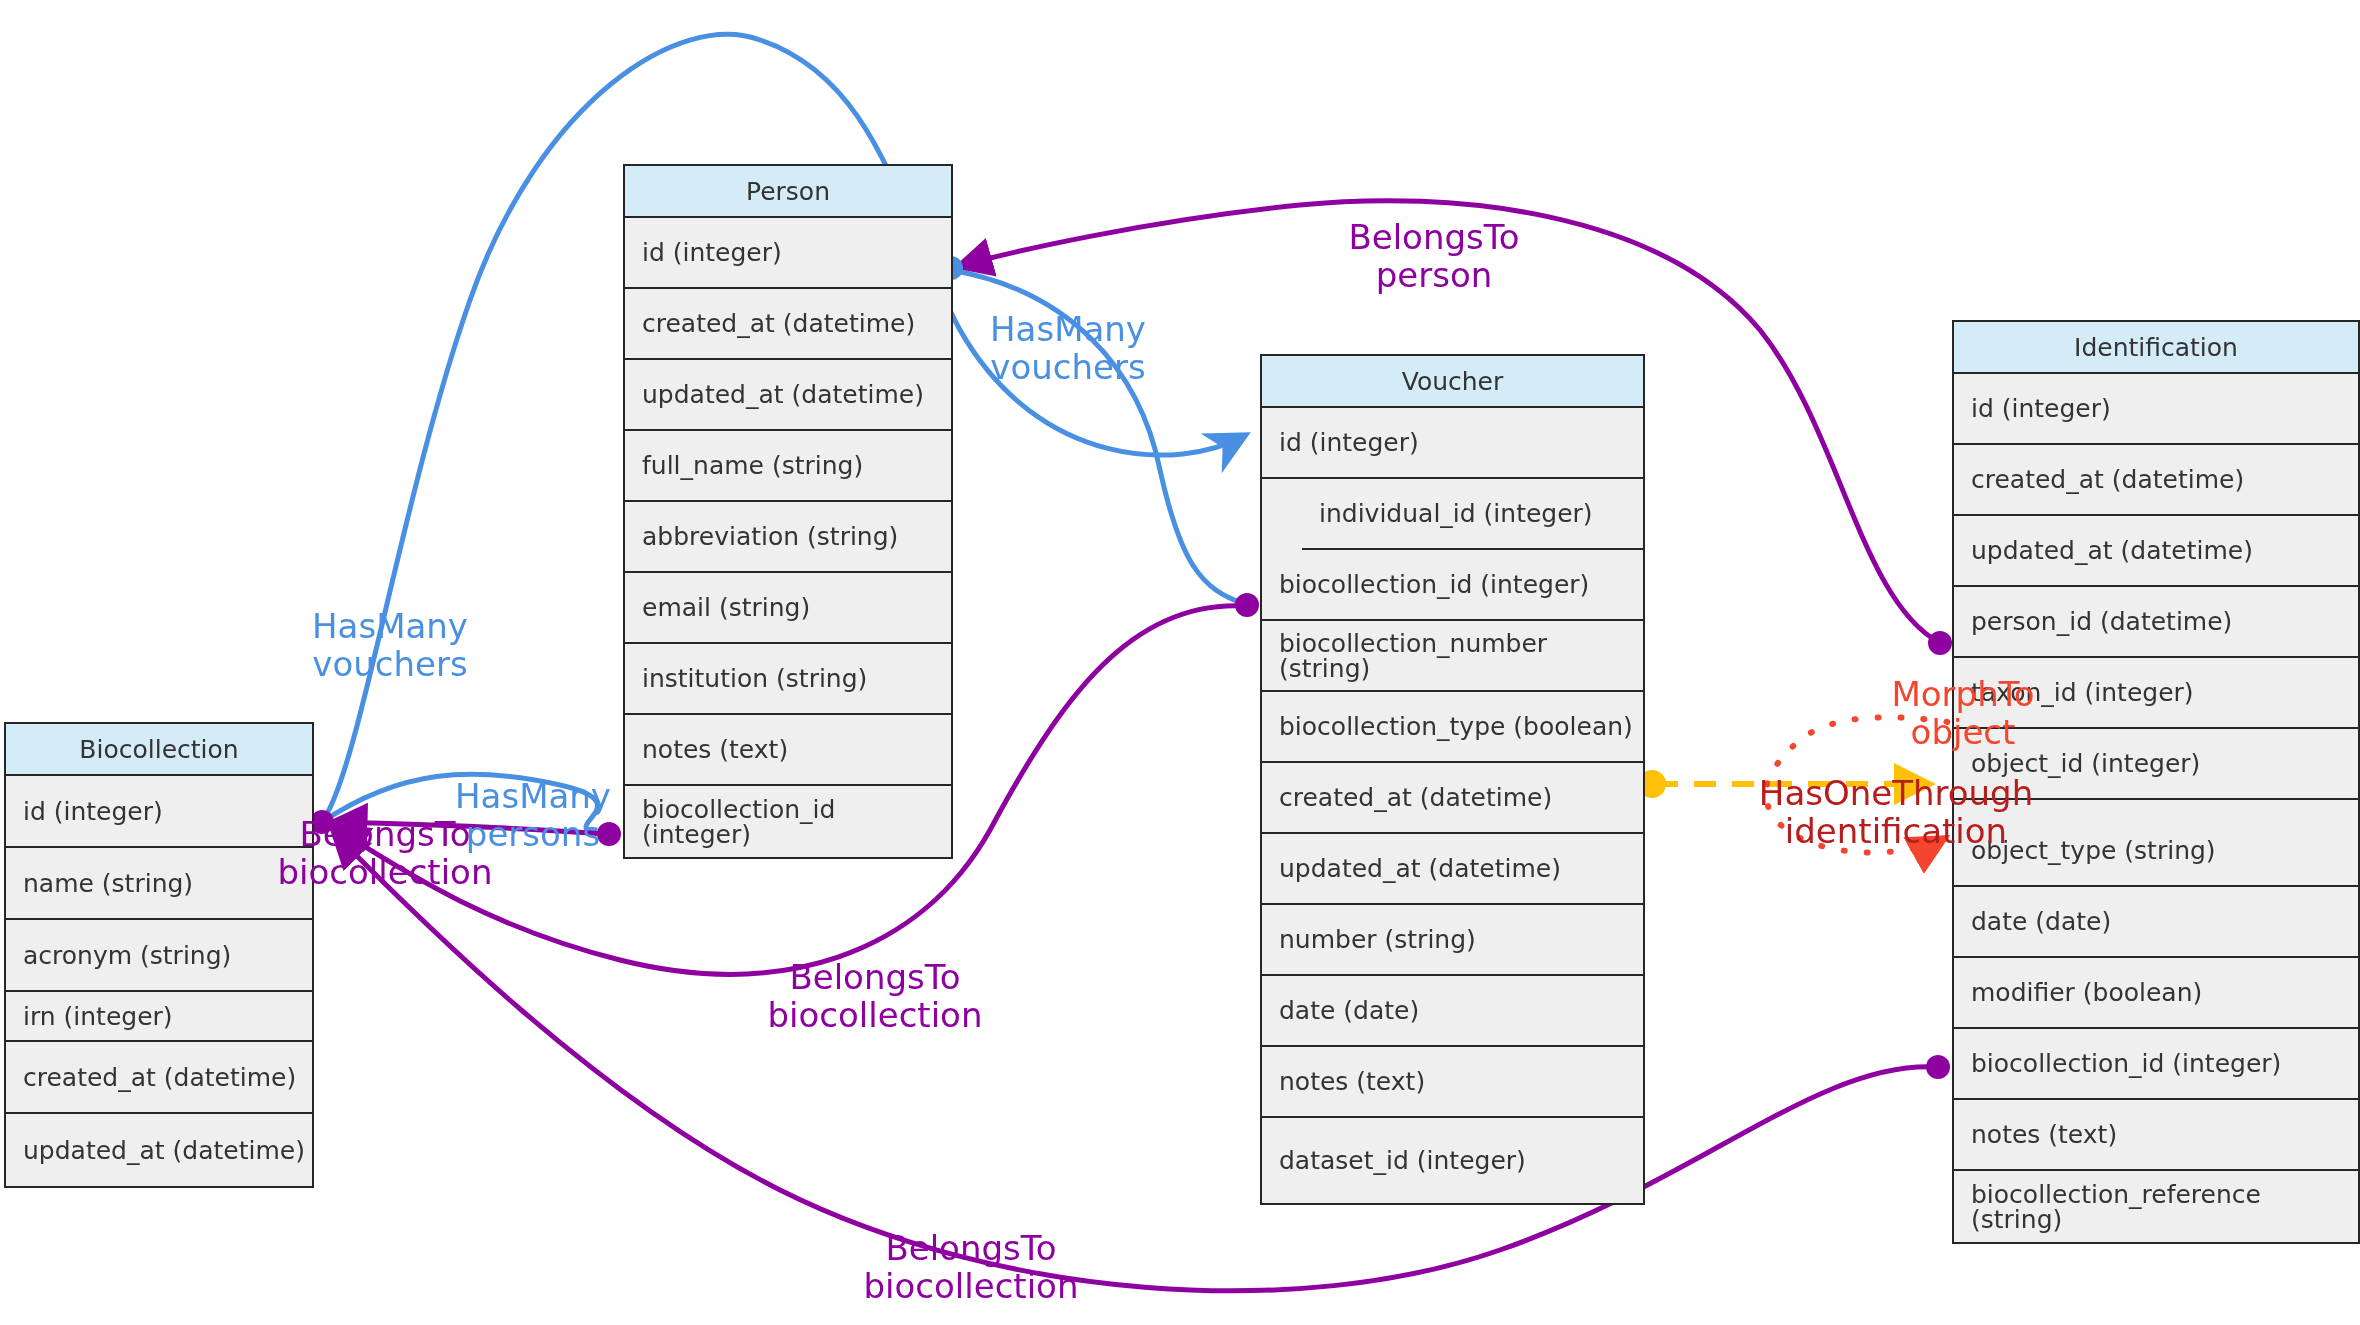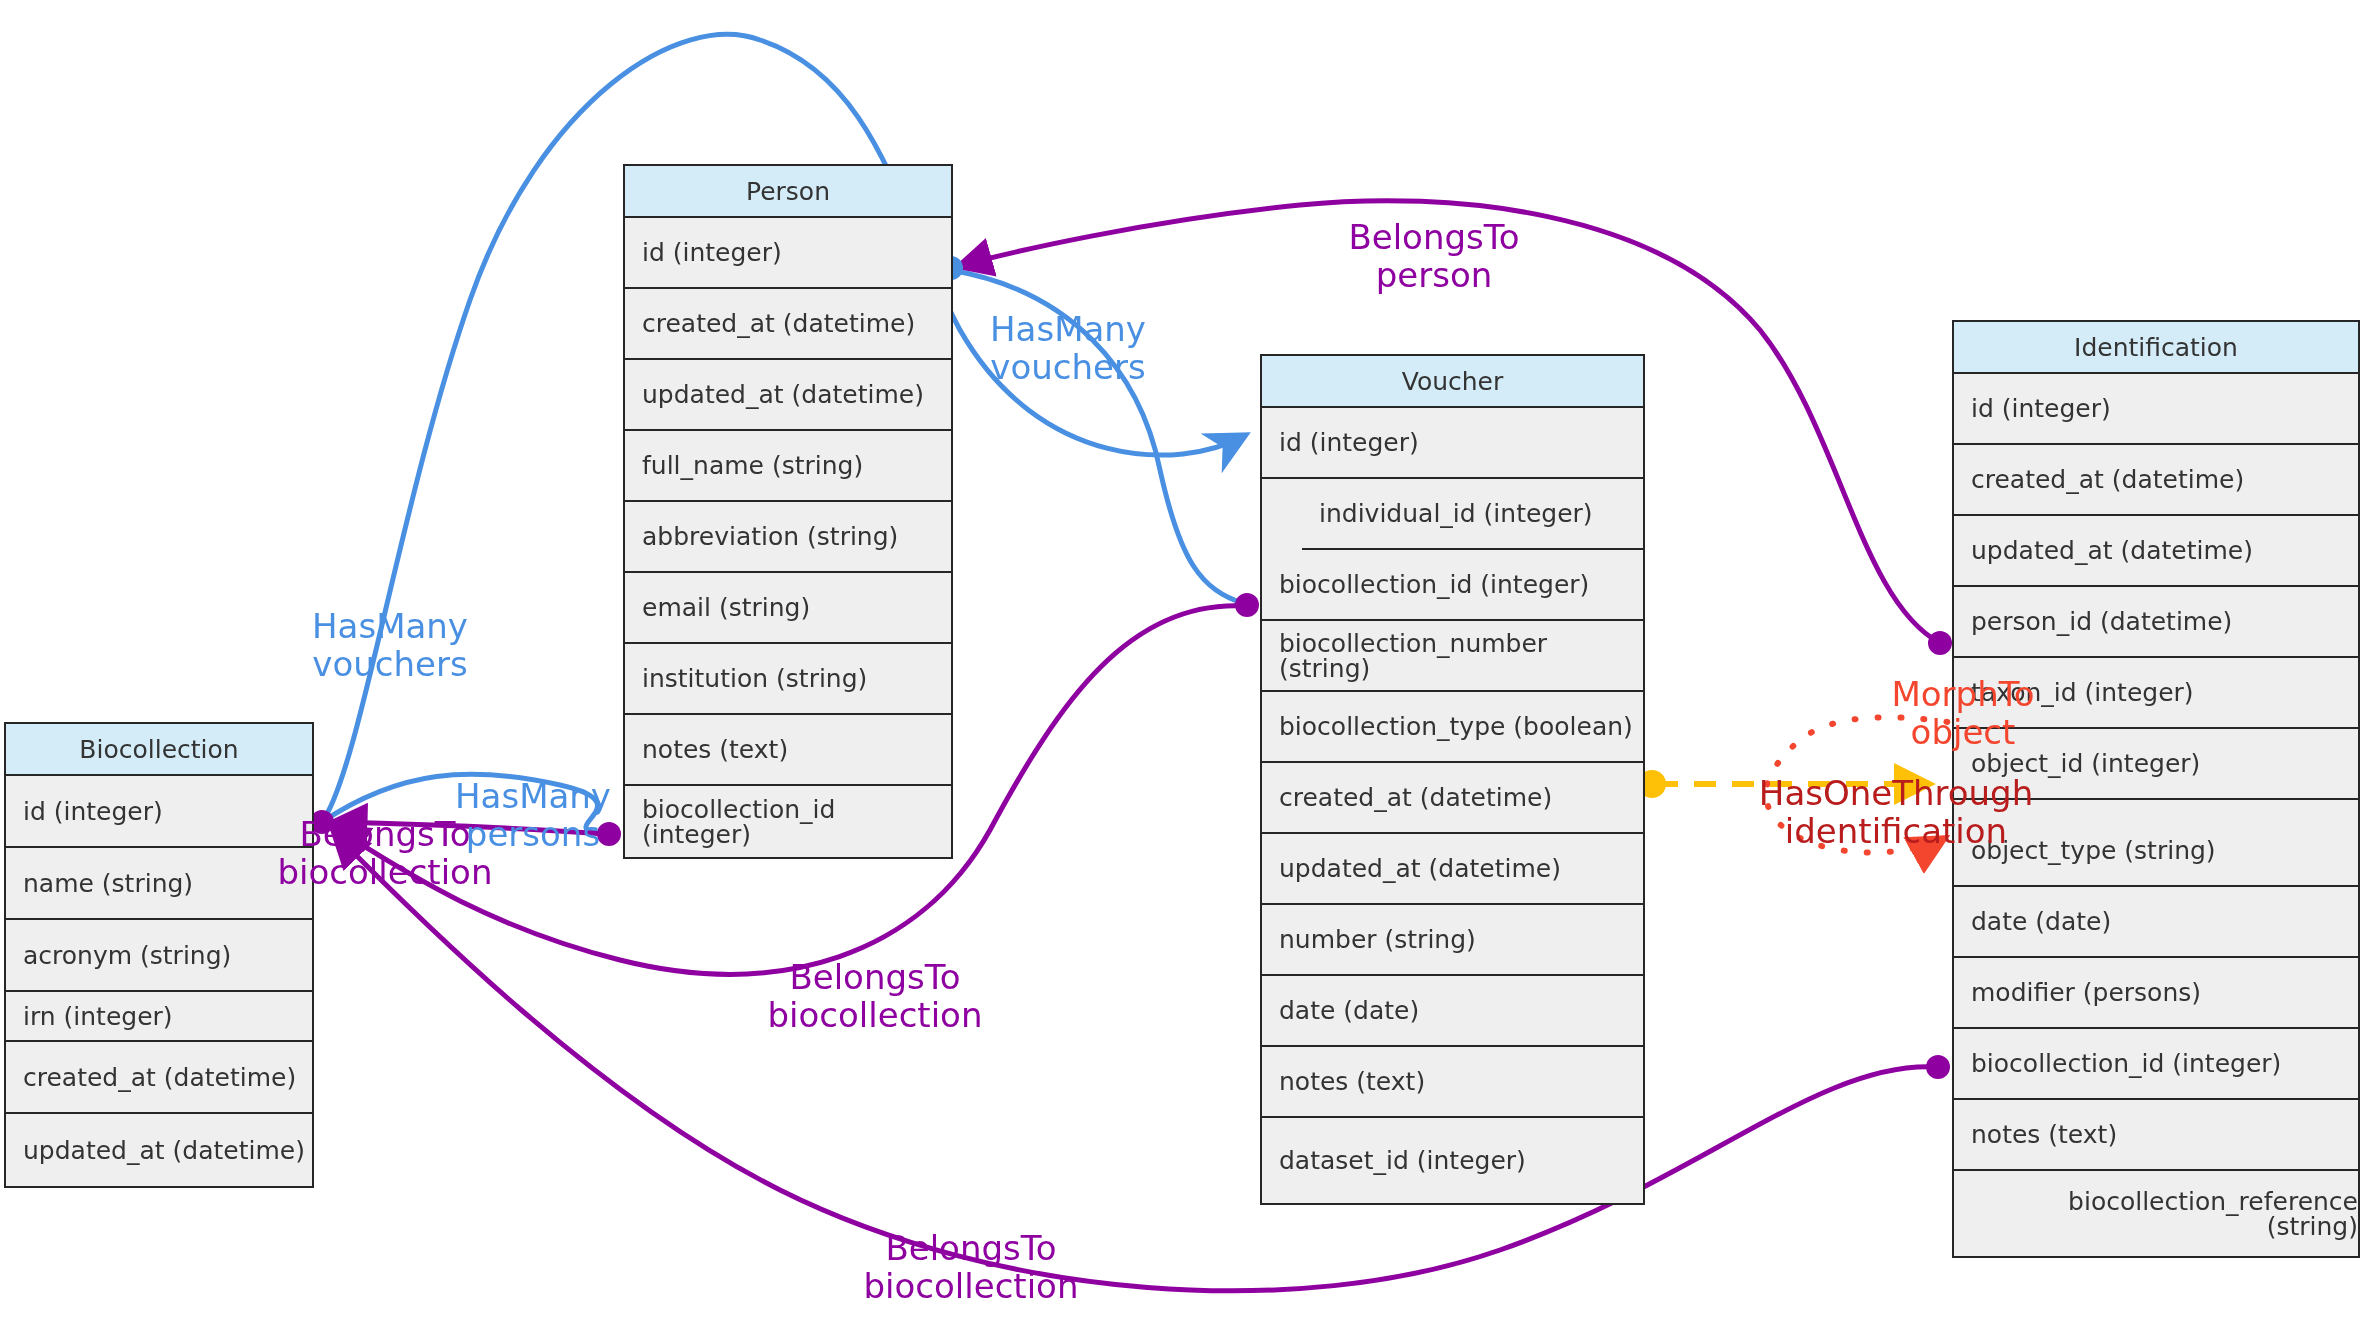--- a/index.html
+++ b/index.html
@@ -159,24 +159,24 @@
   <div class="entity" style="left:1952px; top:320px; width:408px;">
     <div class="entity-header" style="height:52px;">Identification</div>
     <div class="entity-field" style="height:71px;">id (integer)</div>
     <div class="entity-field" style="height:71px;">created_at (datetime)</div>
     <div class="entity-field" style="height:71px;">updated_at (datetime)</div>
     <div class="entity-field" style="height:71px;">person_id (datetime)</div>
     <div class="entity-field" style="height:71px;">taxon_id (integer)</div>
     <div class="entity-field" style="height:71px;">object_id (integer)</div>
     <div class="entity-field" style="height:72px;margin-top:15px;">object_type (string)</div>
     <div class="entity-field" style="height:71px;">date (date)</div>
-    <div class="entity-field" style="height:71px;">modifier (persons)</div>
+    <div class="entity-field" style="height:71px;">modifier (boolean)</div>
     <div class="entity-field" style="height:71px;">biocollection_id (integer)</div>
     <div class="entity-field" style="height:71px;">notes (text)</div>
-    <div class="entity-field" style="height:85px;text-align:right;">biocollection_reference (string)</div>
+    <div class="entity-field" style="height:71px;">biocollection_reference (string)</div>
   </div>
 
   <div class="edge-label lbl-blue" style="left:390px; top:645px;"><span>HasMany</span><br><span>vouchers</span></div>
 
   <div class="edge-label lbl-blue" style="left:1068px; top:348px;"><span>HasMany</span><br><span>vouchers</span></div>
 
   <div class="edge-label lbl-blue" style="left:533px; top:815px;"><span>HasMany</span><br><span>persons</span></div>
 
   <div class="edge-label lbl-purple" style="left:1434px; top:256px;"><span>BelongsTo</span><br><span>person</span></div>
 

